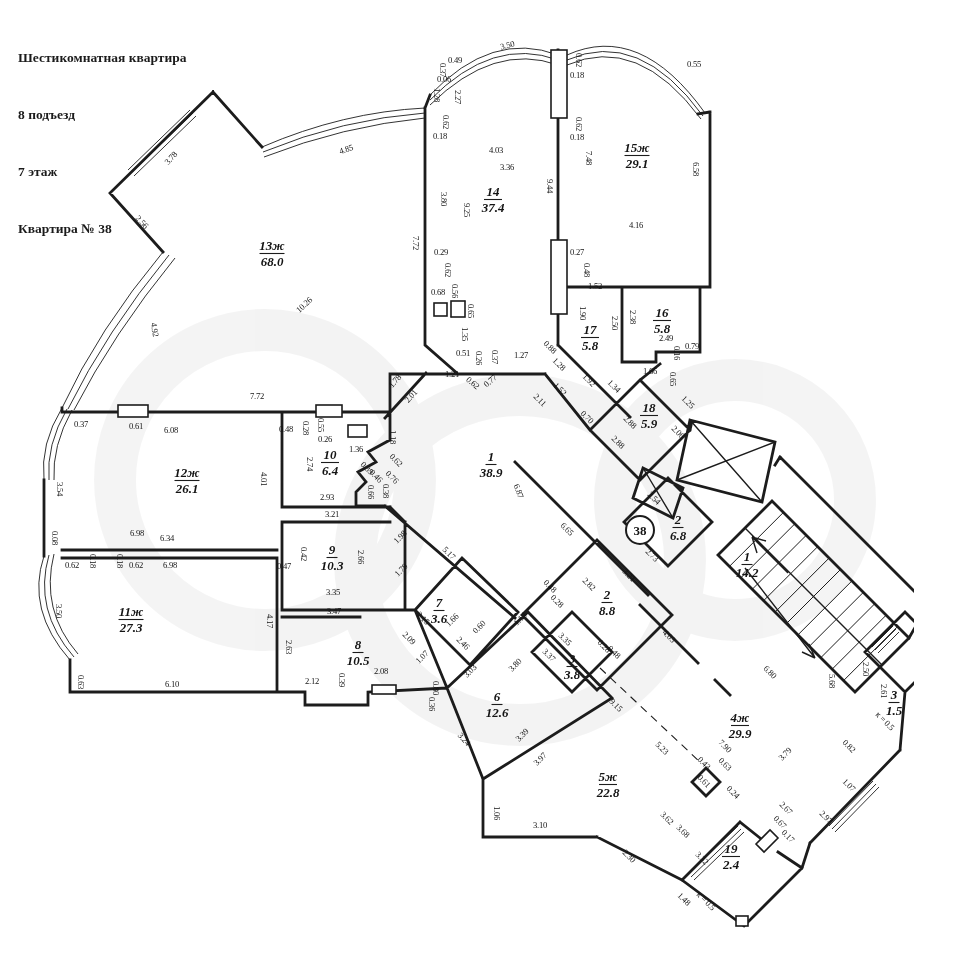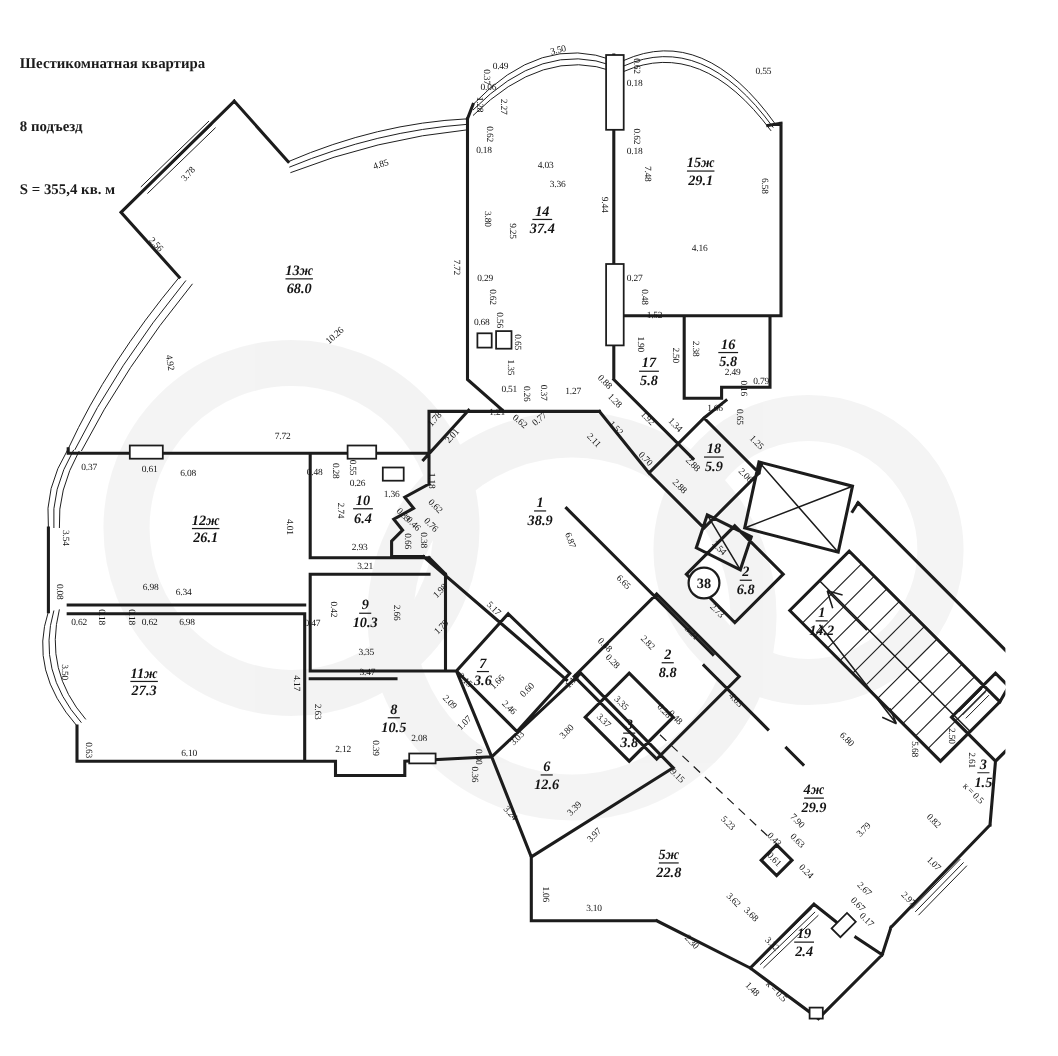--- a/index.html
+++ b/index.html
@@ -20,21 +20,22 @@
   .rarea{font-size:13px;font-style:italic;font-weight:bold;}
   .badge{font-size:13px;font-weight:bold;font-style:normal;}
 </style>
 </head>
 <body>
 
 <div class="sheet">
   <div class="header">
     <div>Шестикомнатная квартира</div>
     <div>8 подъезд</div>
-    <div>S = 355,4 кв. м</div>
+    <div>7 этаж</div>
+    <div>Квартира № 38</div>
   </div>
 
   <svg id="plan" width="962" height="960" viewBox="0 0 962 960">
 
     <g class="wmk">
       <circle cx="265" cy="480" r="150" fill="none" stroke="#000" stroke-width="42"></circle>
       <circle cx="520" cy="560" r="165" fill="none" stroke="#000" stroke-width="42"></circle>
       <circle cx="735" cy="500" r="120" fill="none" stroke="#000" stroke-width="42"></circle>
     </g>
 

